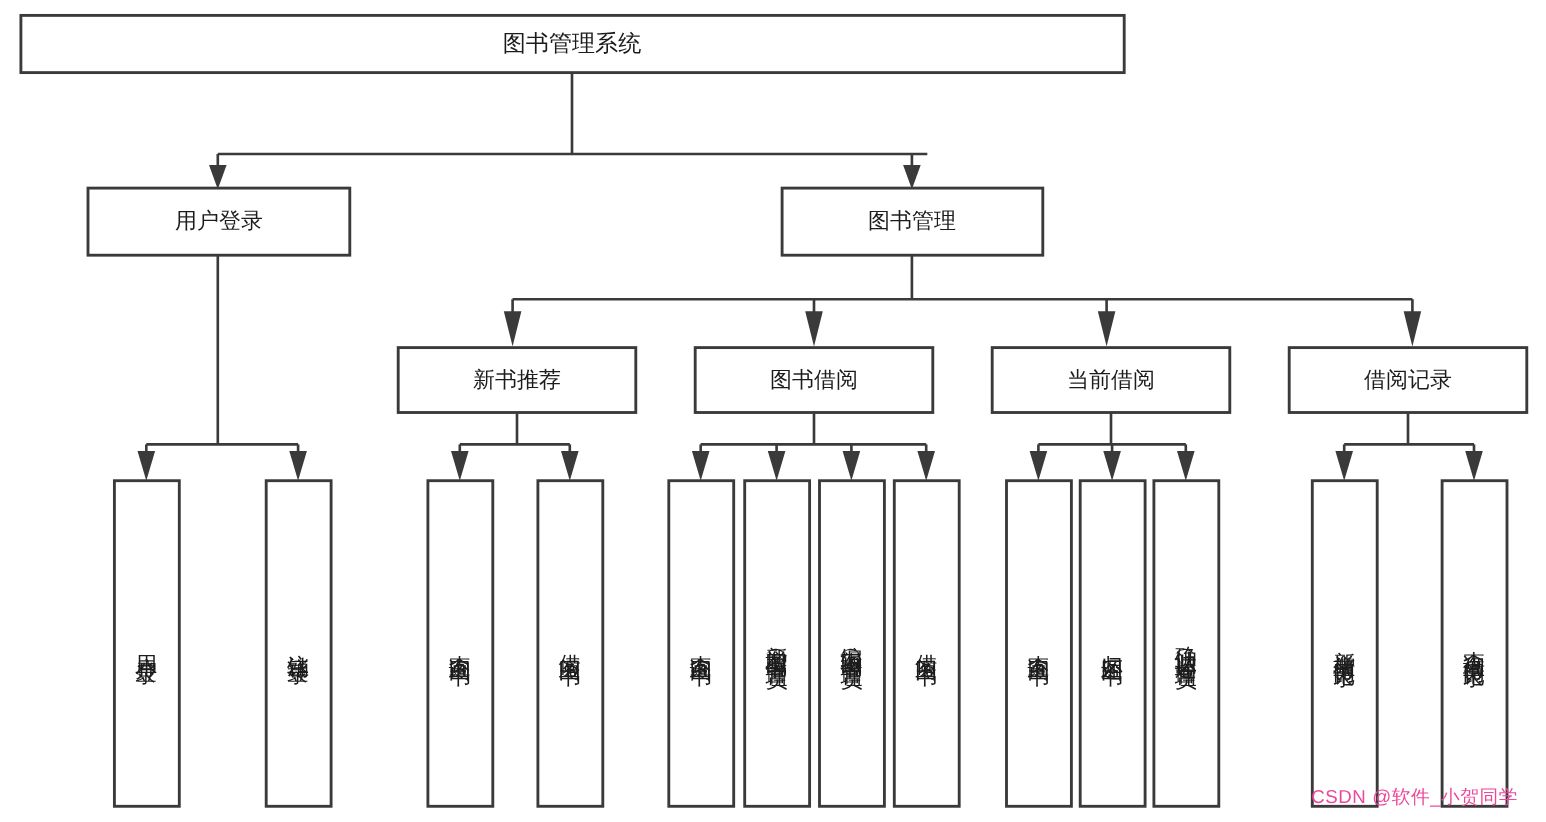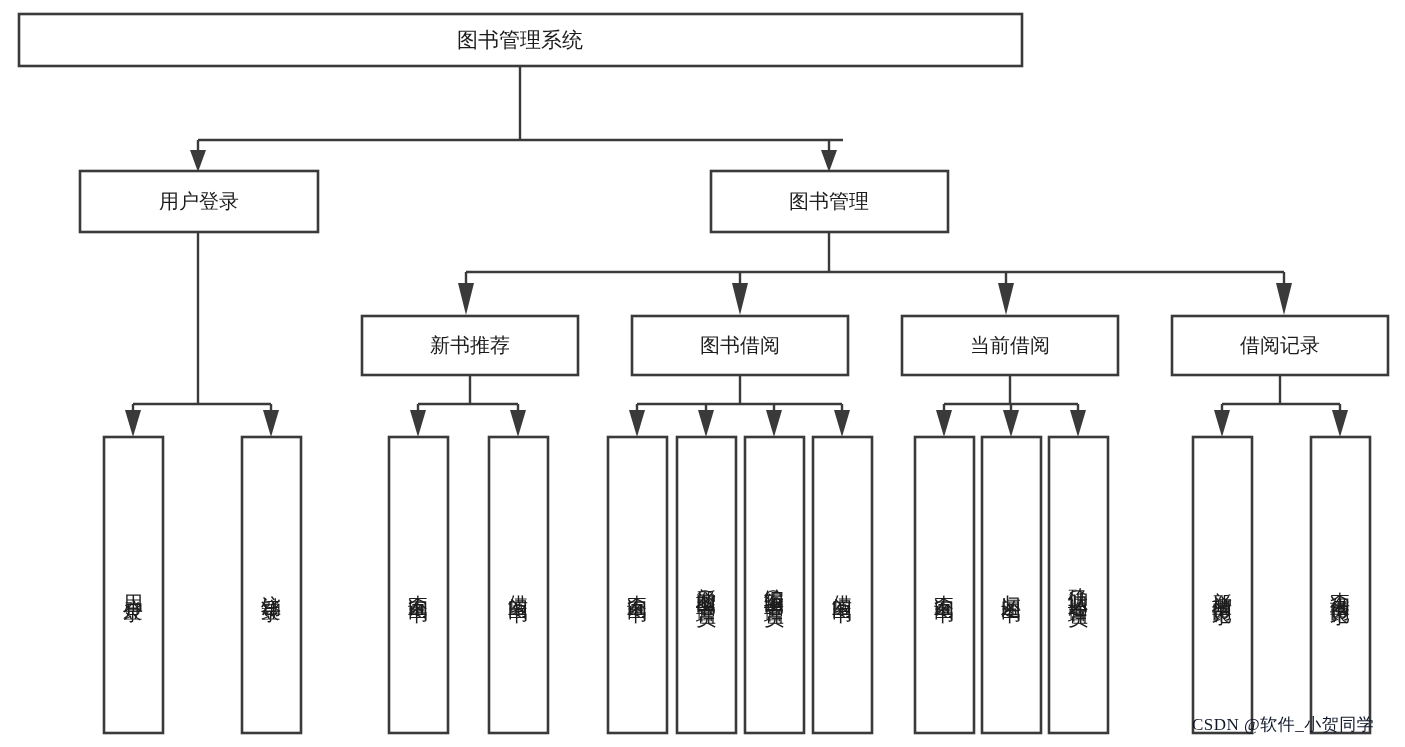--- a/index.html
+++ b/index.html
@@ -61,23 +61,23 @@
   }
   .leaf-label-wrap {
     position: absolute;
     display: flex;
     align-items: center;
     justify-content: center;
     pointer-events: none;
   }
   .watermark {
     position: absolute;
-    font-family: Liberation Serif, serif;
+    font-family: Liberation Sans, sans-serif;
     font-size: 17px;
-    color: #0f172a;
+    color: #ec4899;
     white-space: nowrap;
     letter-spacing: 0.5px;
   }
 </style>
 </head>
 <body>
 
 <div id="diagram-root">
 
   <svg id="flow" viewBox="0 0 1405 747" xmlns="http://www.w3.org/2000/svg">

